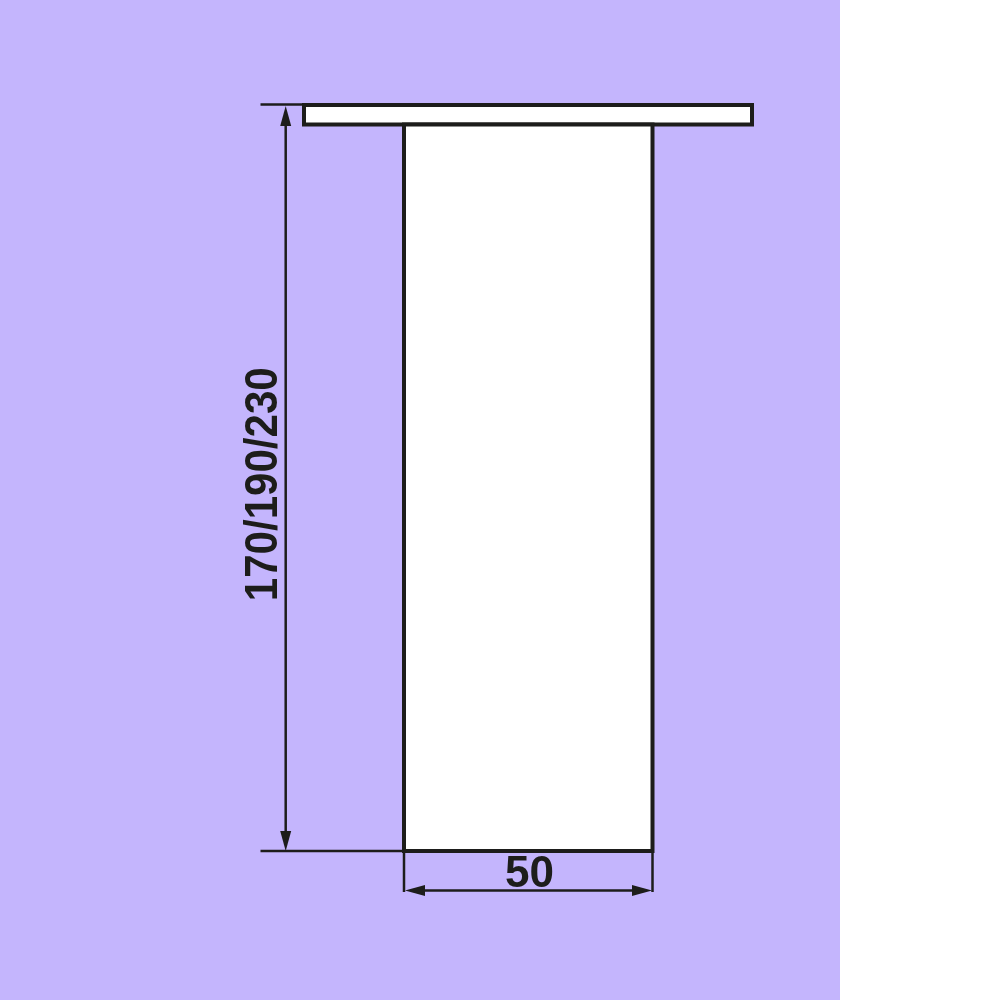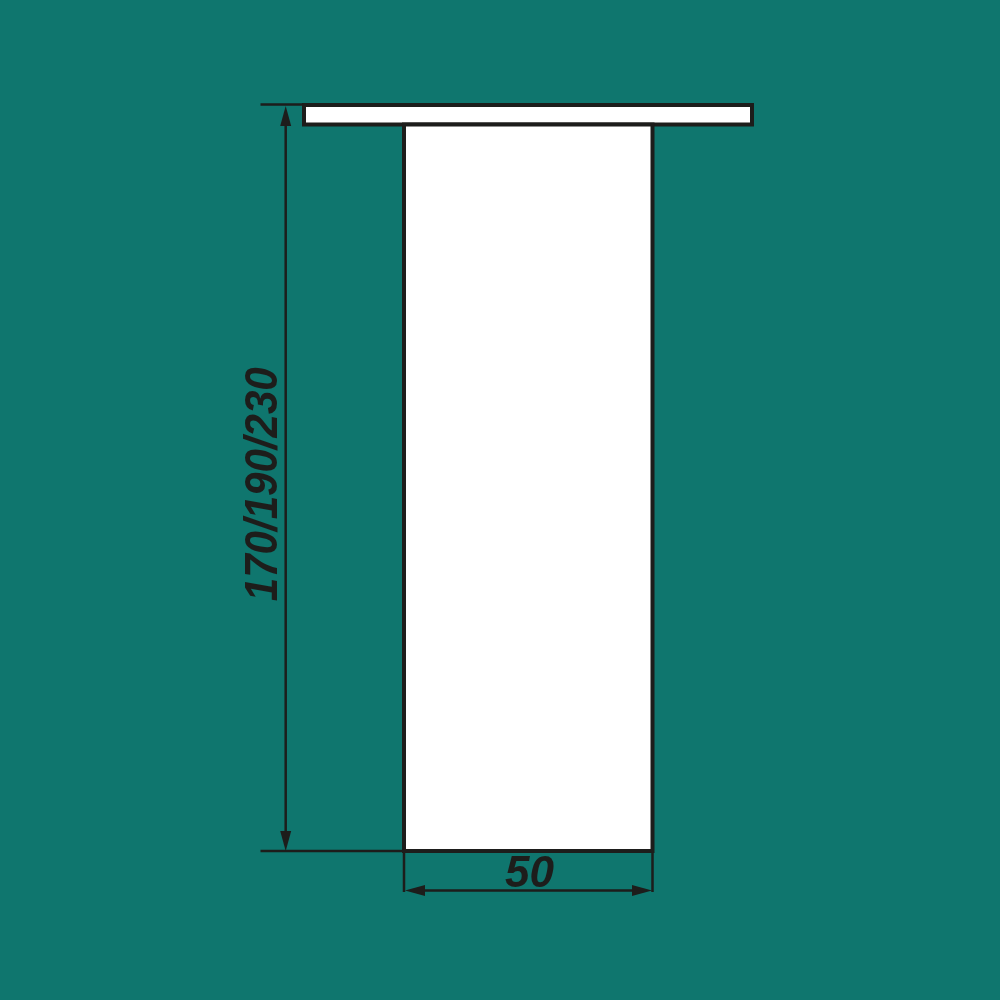--- a/index.html
+++ b/index.html
@@ -1,17 +1,17 @@
 <!DOCTYPE html>
 <html><head>
 <meta charset="utf-8">
 <style>
   html,body{margin:0;padding:0;background:#ffffff;}
-  .page{width:1000px;height:1000px;position:relative;background:#0f766e;
-        font-family:"Liberation Sans", sans-serif;font-style:italic;}
+  .page{width:840px;height:1000px;position:relative;background:#c4b5fd;
+        font-family:"Liberation Sans", sans-serif;}
   svg{position:absolute;left:0;top:0;}
   text{fill:#1d1d1b;font-family:"Liberation Sans", sans-serif;font-weight:bold;}
 </style>
 </head>
 <body>
 <div class="page">
 <svg width="1000" height="1000" viewBox="0 0 1000 1000">
 
   <rect x="304" y="105" width="448" height="19.5" fill="#ffffff" stroke="#1d1d1b" stroke-width="4"></rect>
 

